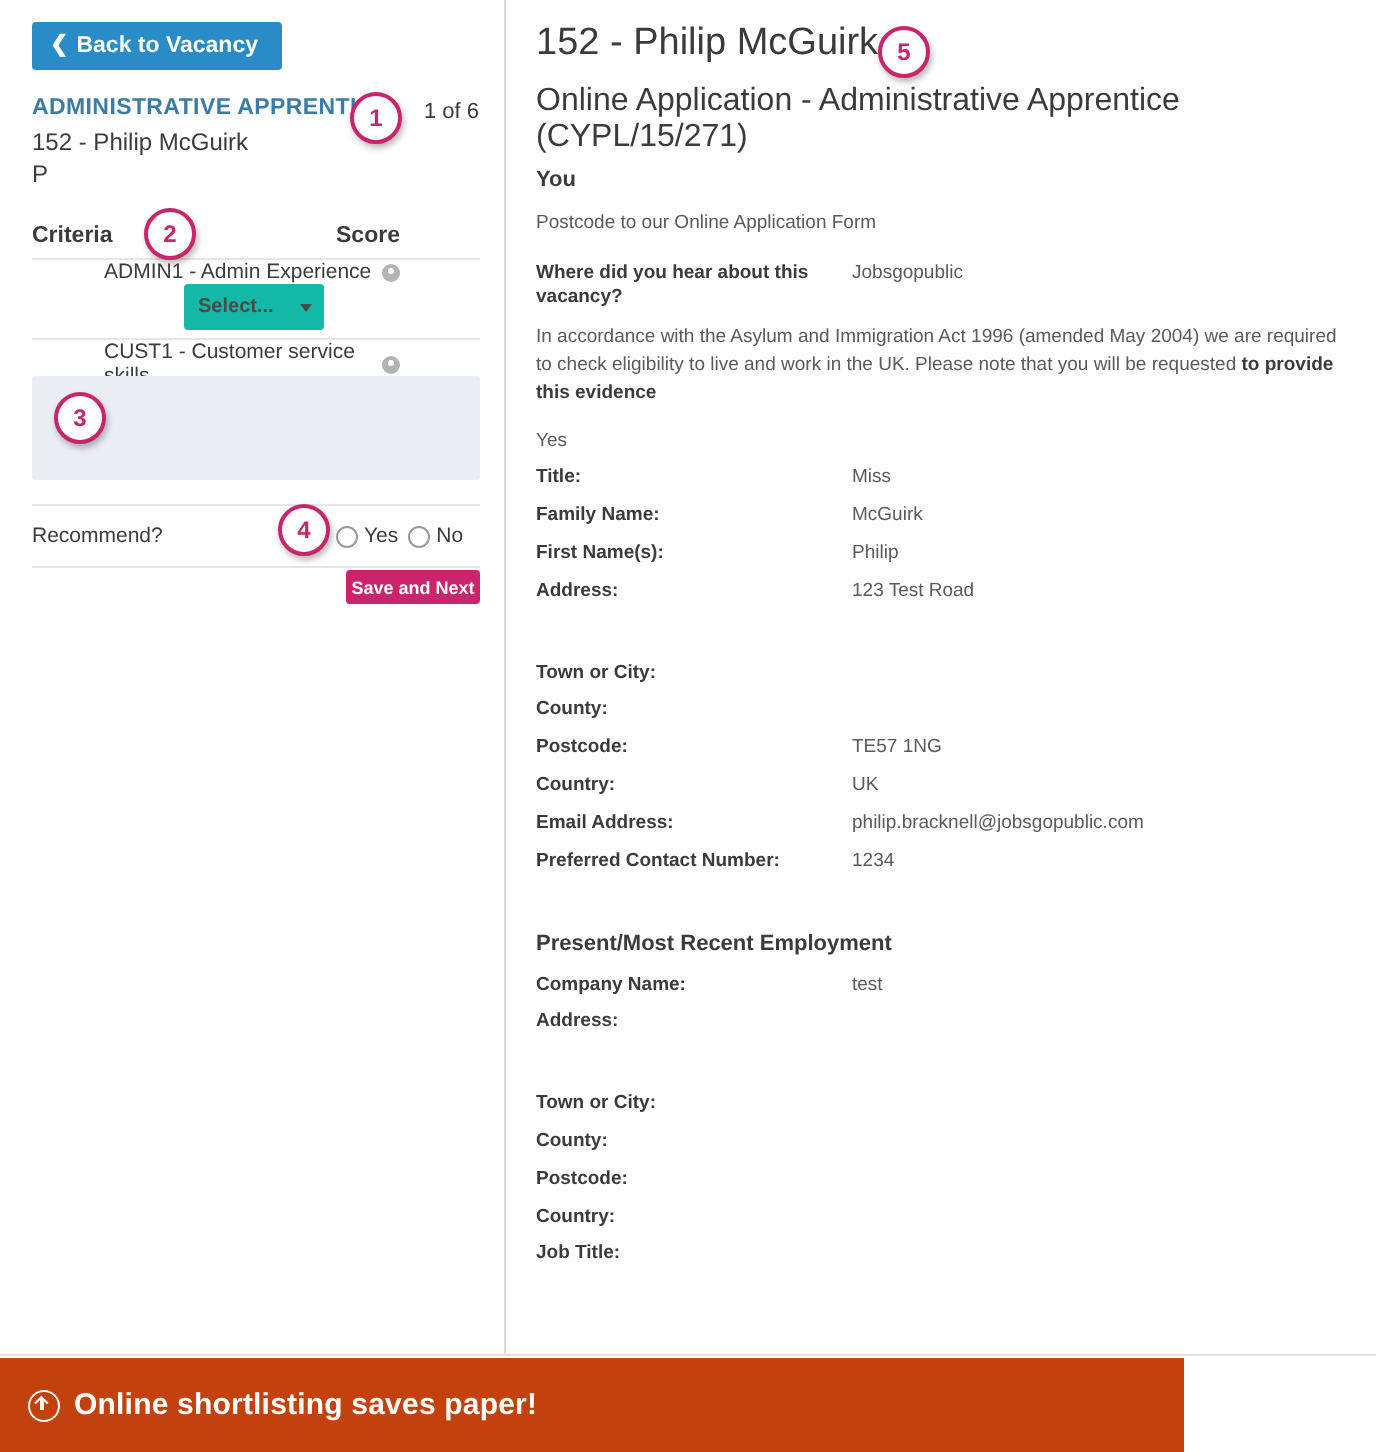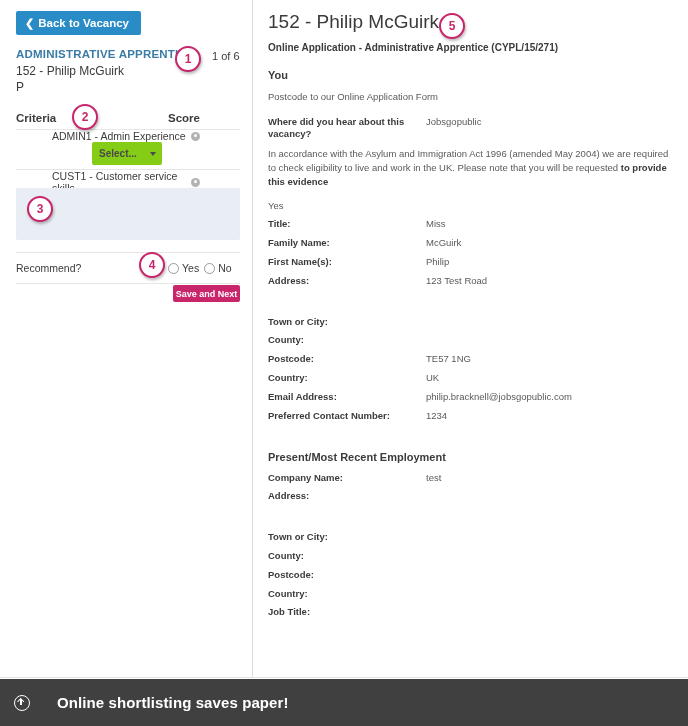--- a/index.html
+++ b/index.html
@@ -152,21 +152,21 @@
     content: "";
     position: absolute;
     left: 3px; top: 2px;
     width: 3px; height: 3px;
     border-radius: 50%;
     background: #fff;
   }
   .select-box {
     width: 70px;
     height: 23px;
-    background: #84cc16;
+    background: #14b8a6;
     border: none;
     border-radius: 2px;
     display: flex;
     align-items: center;
     justify-content: space-between;
     padding: 0 6px 0 7px;
     box-sizing: border-box;
     font-size: 10px;
     font-weight: bold;
     color: #4a4a4a;
@@ -266,24 +266,24 @@
   }
   #app-candidate-name {
     font-size: 19px;
     color: #3b3b3b;
     margin: 0 0 9px 0;
     font-weight: normal;
     line-height: 1.1;
     display: inline-block;
   }
   #app-subtitle {
-    font-size: 10px;
-    font-weight: bold;
-    color: #3b3b3b;
-    margin: 0 0 16px 0;
+    font-size: 16px;
+    font-weight: normal;
+    color: #3b3b3b;
+    margin: 0 0 6px 0;
   }
   .sec-heading {
     font-size: 11px;
     font-weight: bold;
     color: #3b3b3b;
     margin: 0 0 9px 0;
   }
   .sec-note {
     font-size: 9.5px;
     color: #5a5a5a;
@@ -317,28 +317,27 @@
     color: #5a5a5a;
   }
   .gap-block { height: 22px; }
   .gap-section { height: 22px; }
 
   
   #footer-bar {
     position: absolute;
     left: 0;
     top: 679px;
-    width: 688px;
+    width: 592px;
     height: 47px;
-    background: #404040;
+    background: #c2410c;
     display: flex;
     align-items: center;
     padding-left: 14px;
     box-sizing: border-box;
-    gap: 20px;
   }
   #footer-text {
     color: #ffffff;
     font-size: 15px;
     font-weight: bold;
     letter-spacing: .1px;
   }
   #footer-icon {
     width: 14px;
     height: 14px;

